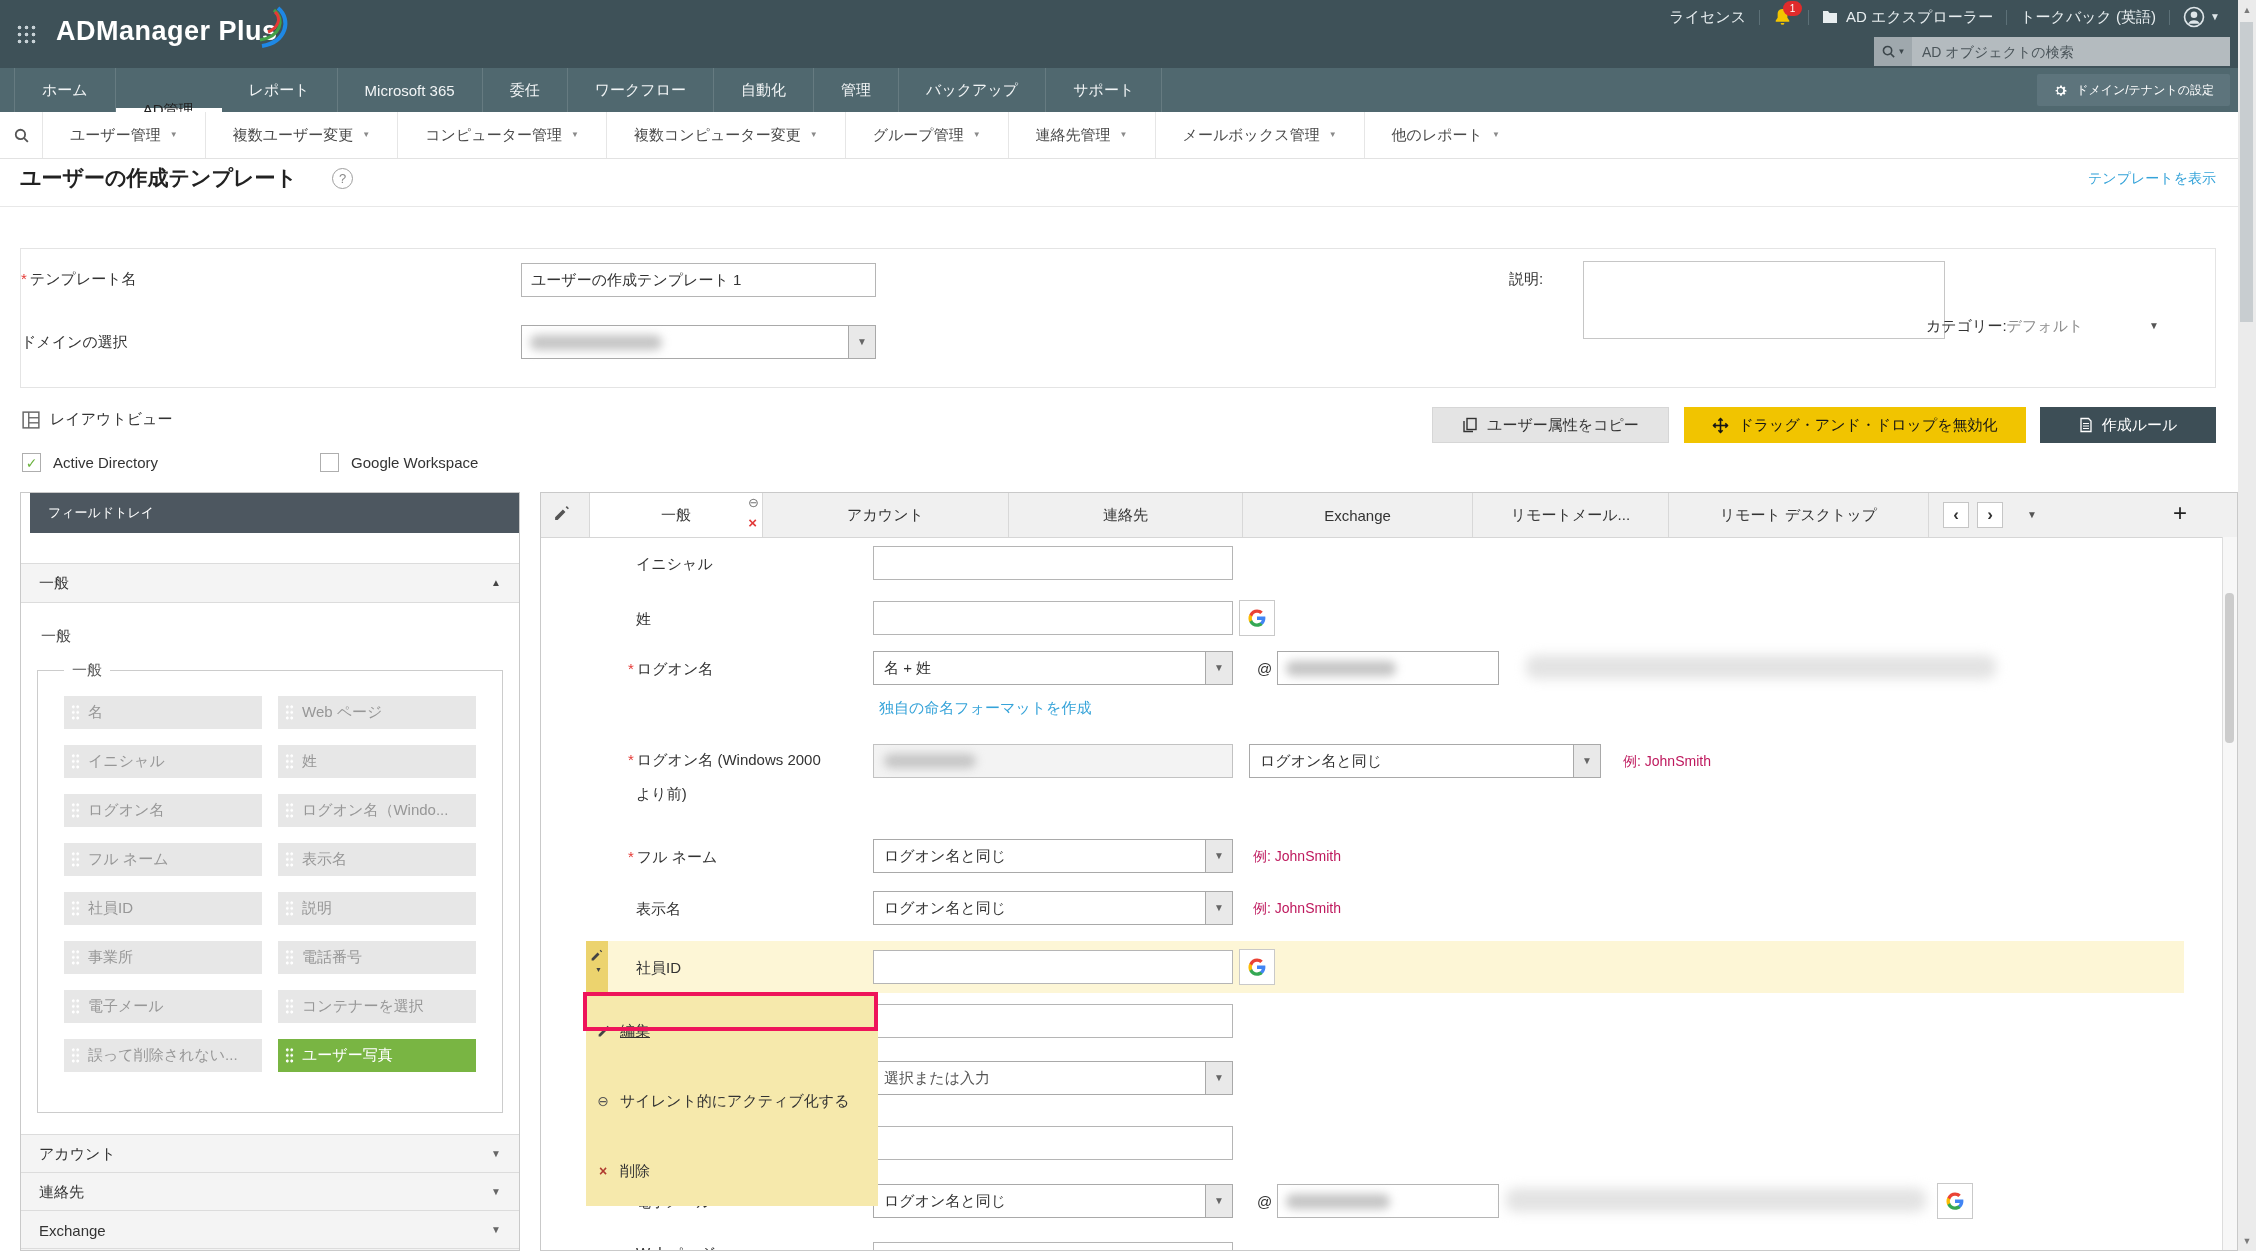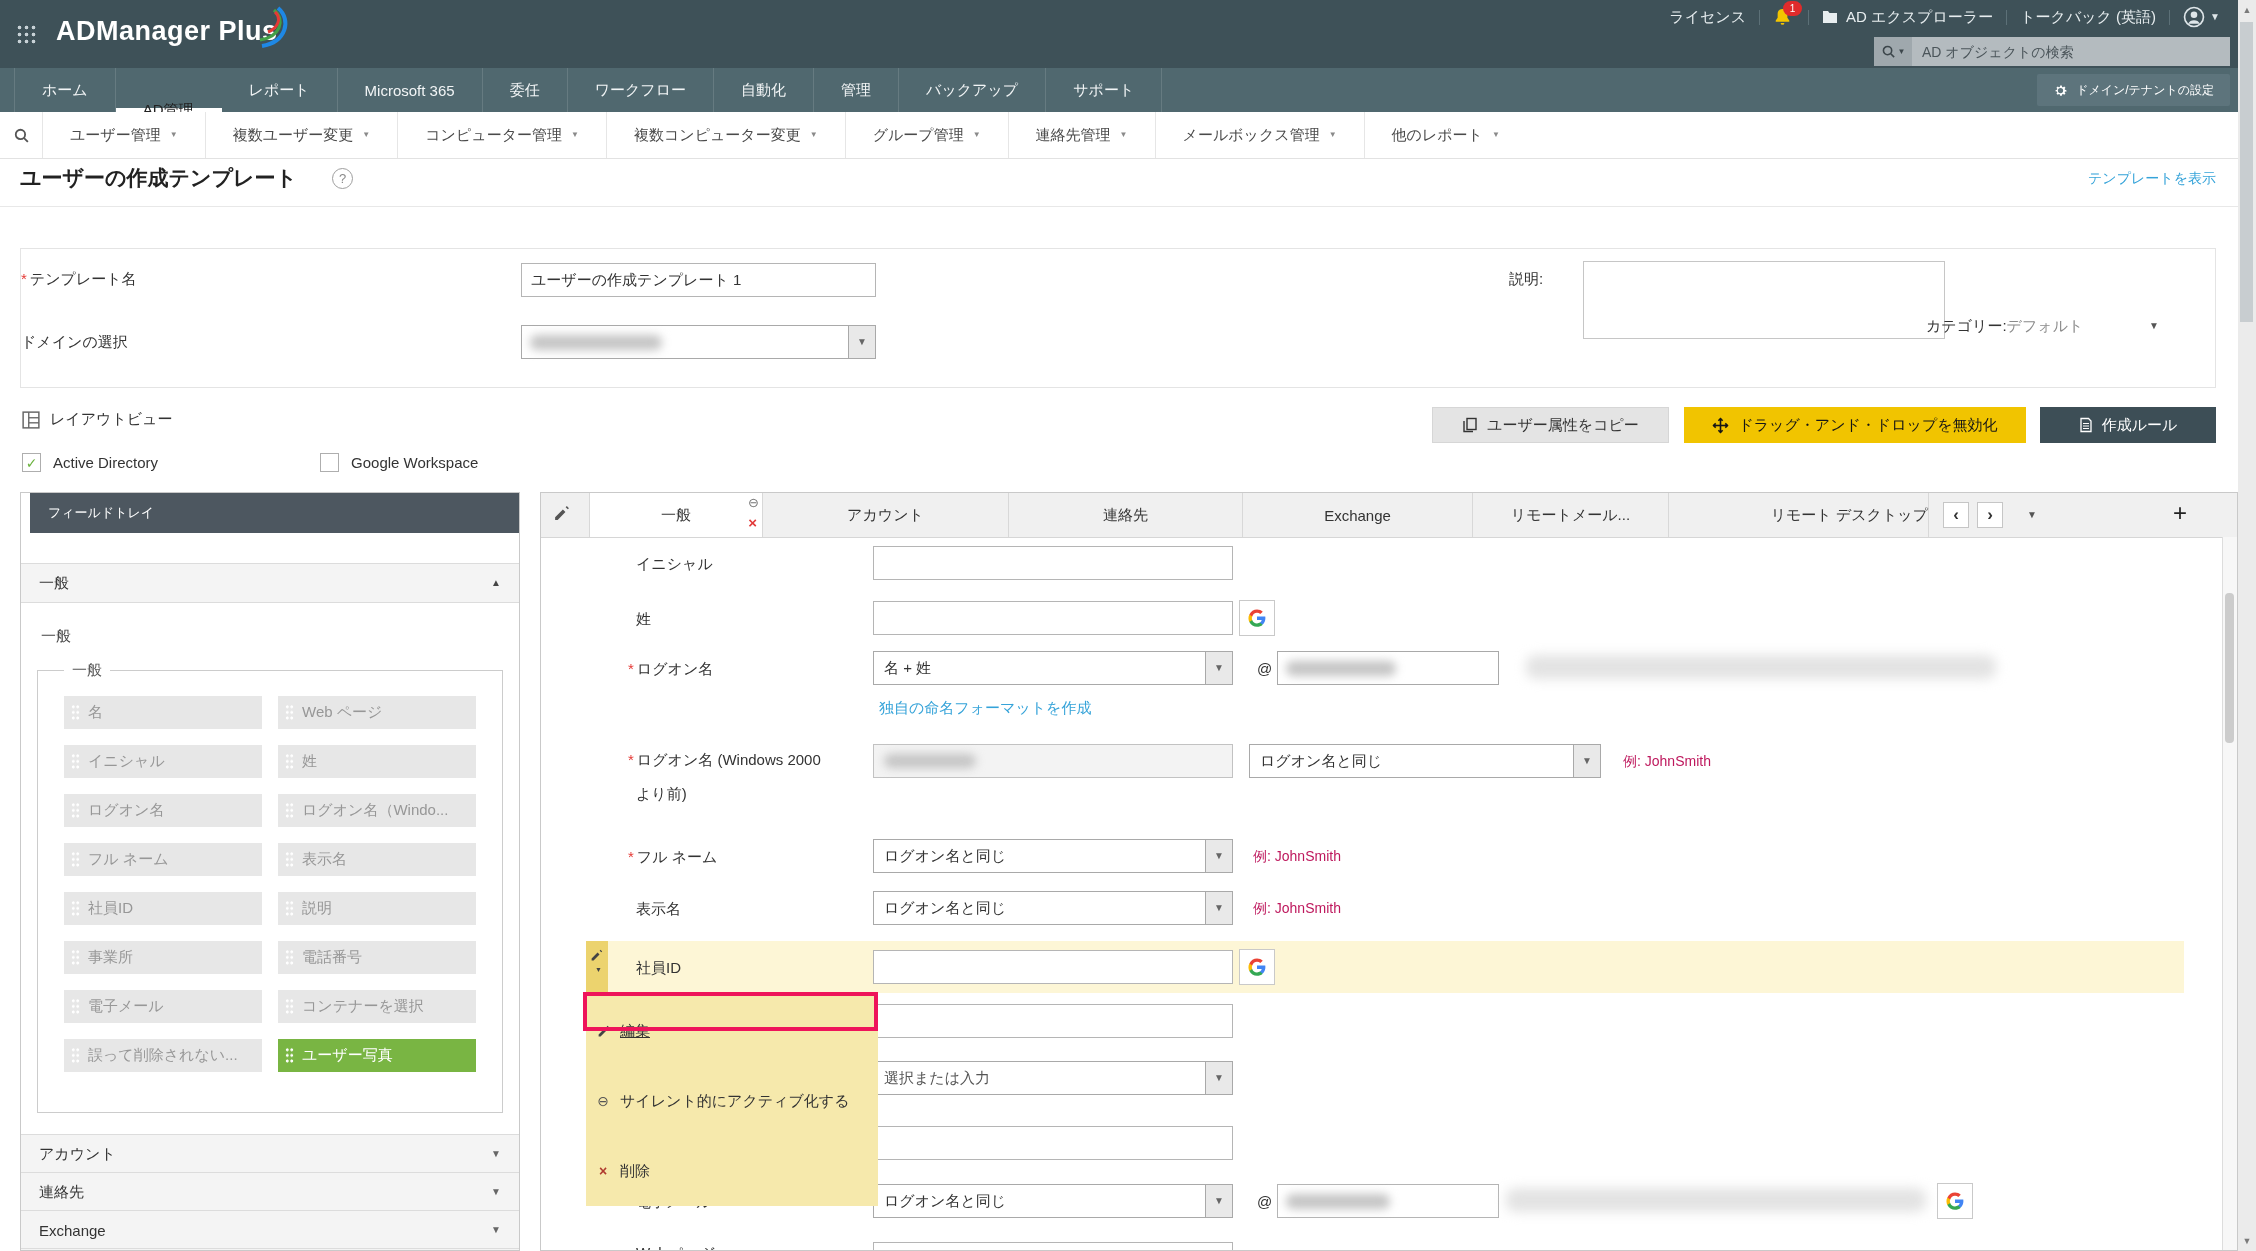--- a/index.html
+++ b/index.html
@@ -423,21 +423,21 @@
           </div>
         <div class="etab" style="width:234px;">
             <span>連絡先</span>
           </div>
         <div class="etab" style="width:230px;">
             <span>Exchange</span>
           </div>
         <div class="etab" style="width:196px;">
             <span>リモートメール...</span>
           </div>
-        <div class="etab" style="width:260px;justify-content:flex-end;">
+        <div class="etab" style="width:260px;">
             <span>リモート デスクトップ</span>
           </div>
       </div>
       <div class="tnav" style="left:1402px;">‹</div>
       <div class="tnav" style="left:1436px;">›</div>
       <span class="caret tabbar-caret" style="left:1486px;color:#555;">▼</span>
       <span class="tab-plus" style="left:1632px;">+</span>
     </div>
 
     <div class="erow-label" style="left:95px;top:62px;">イニシャル</div>

